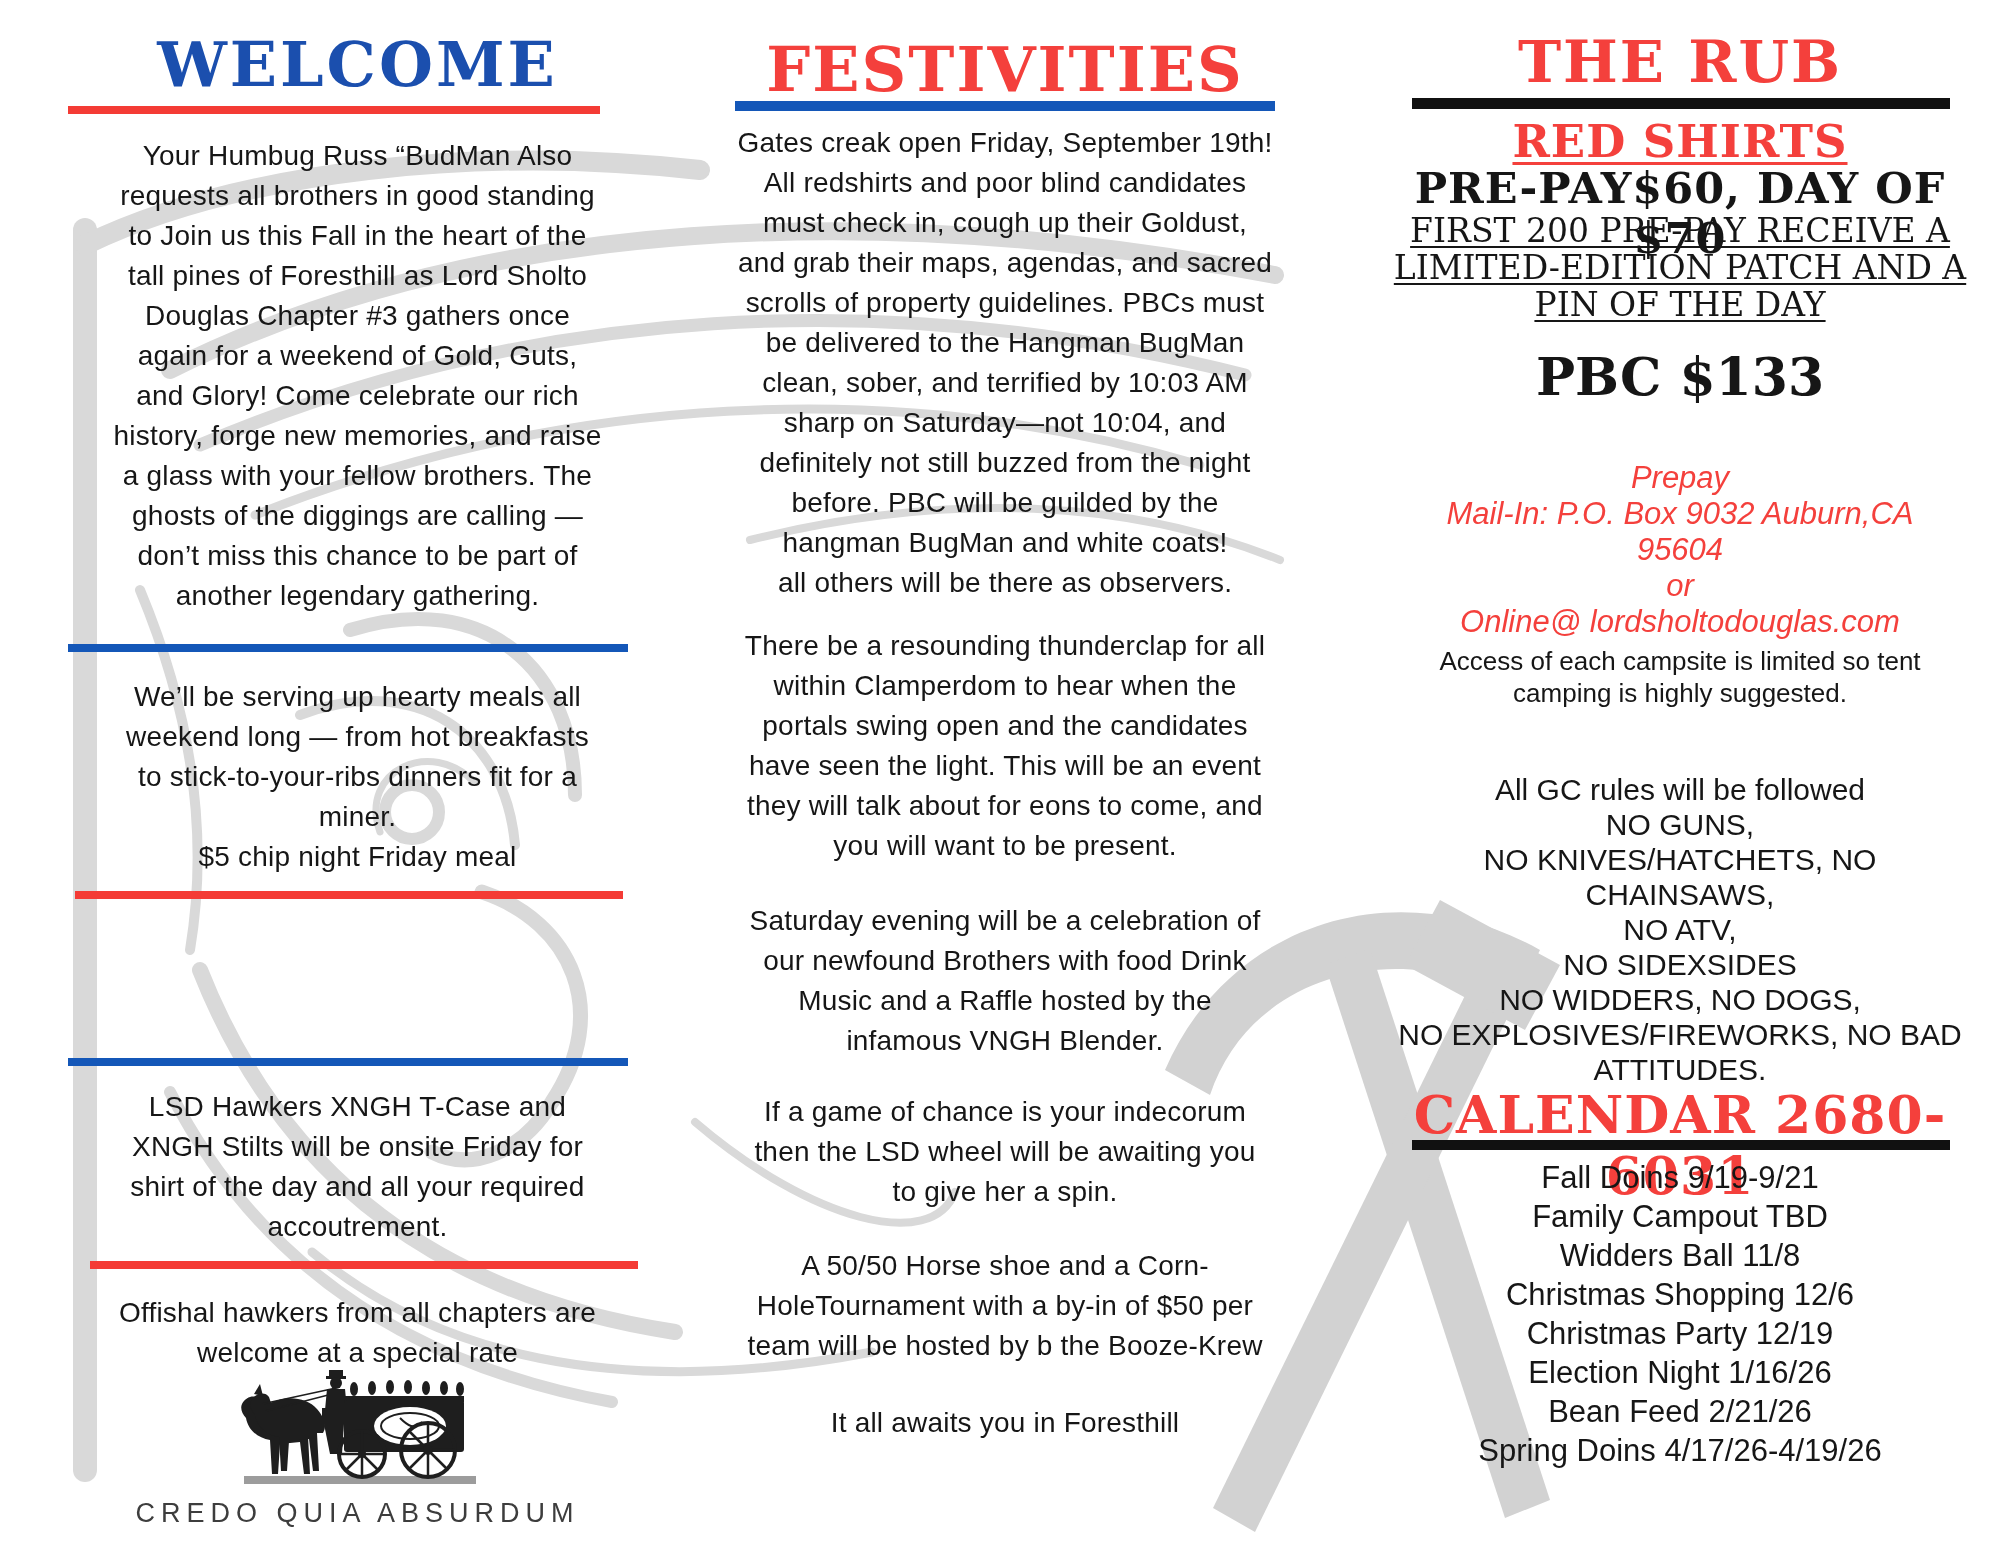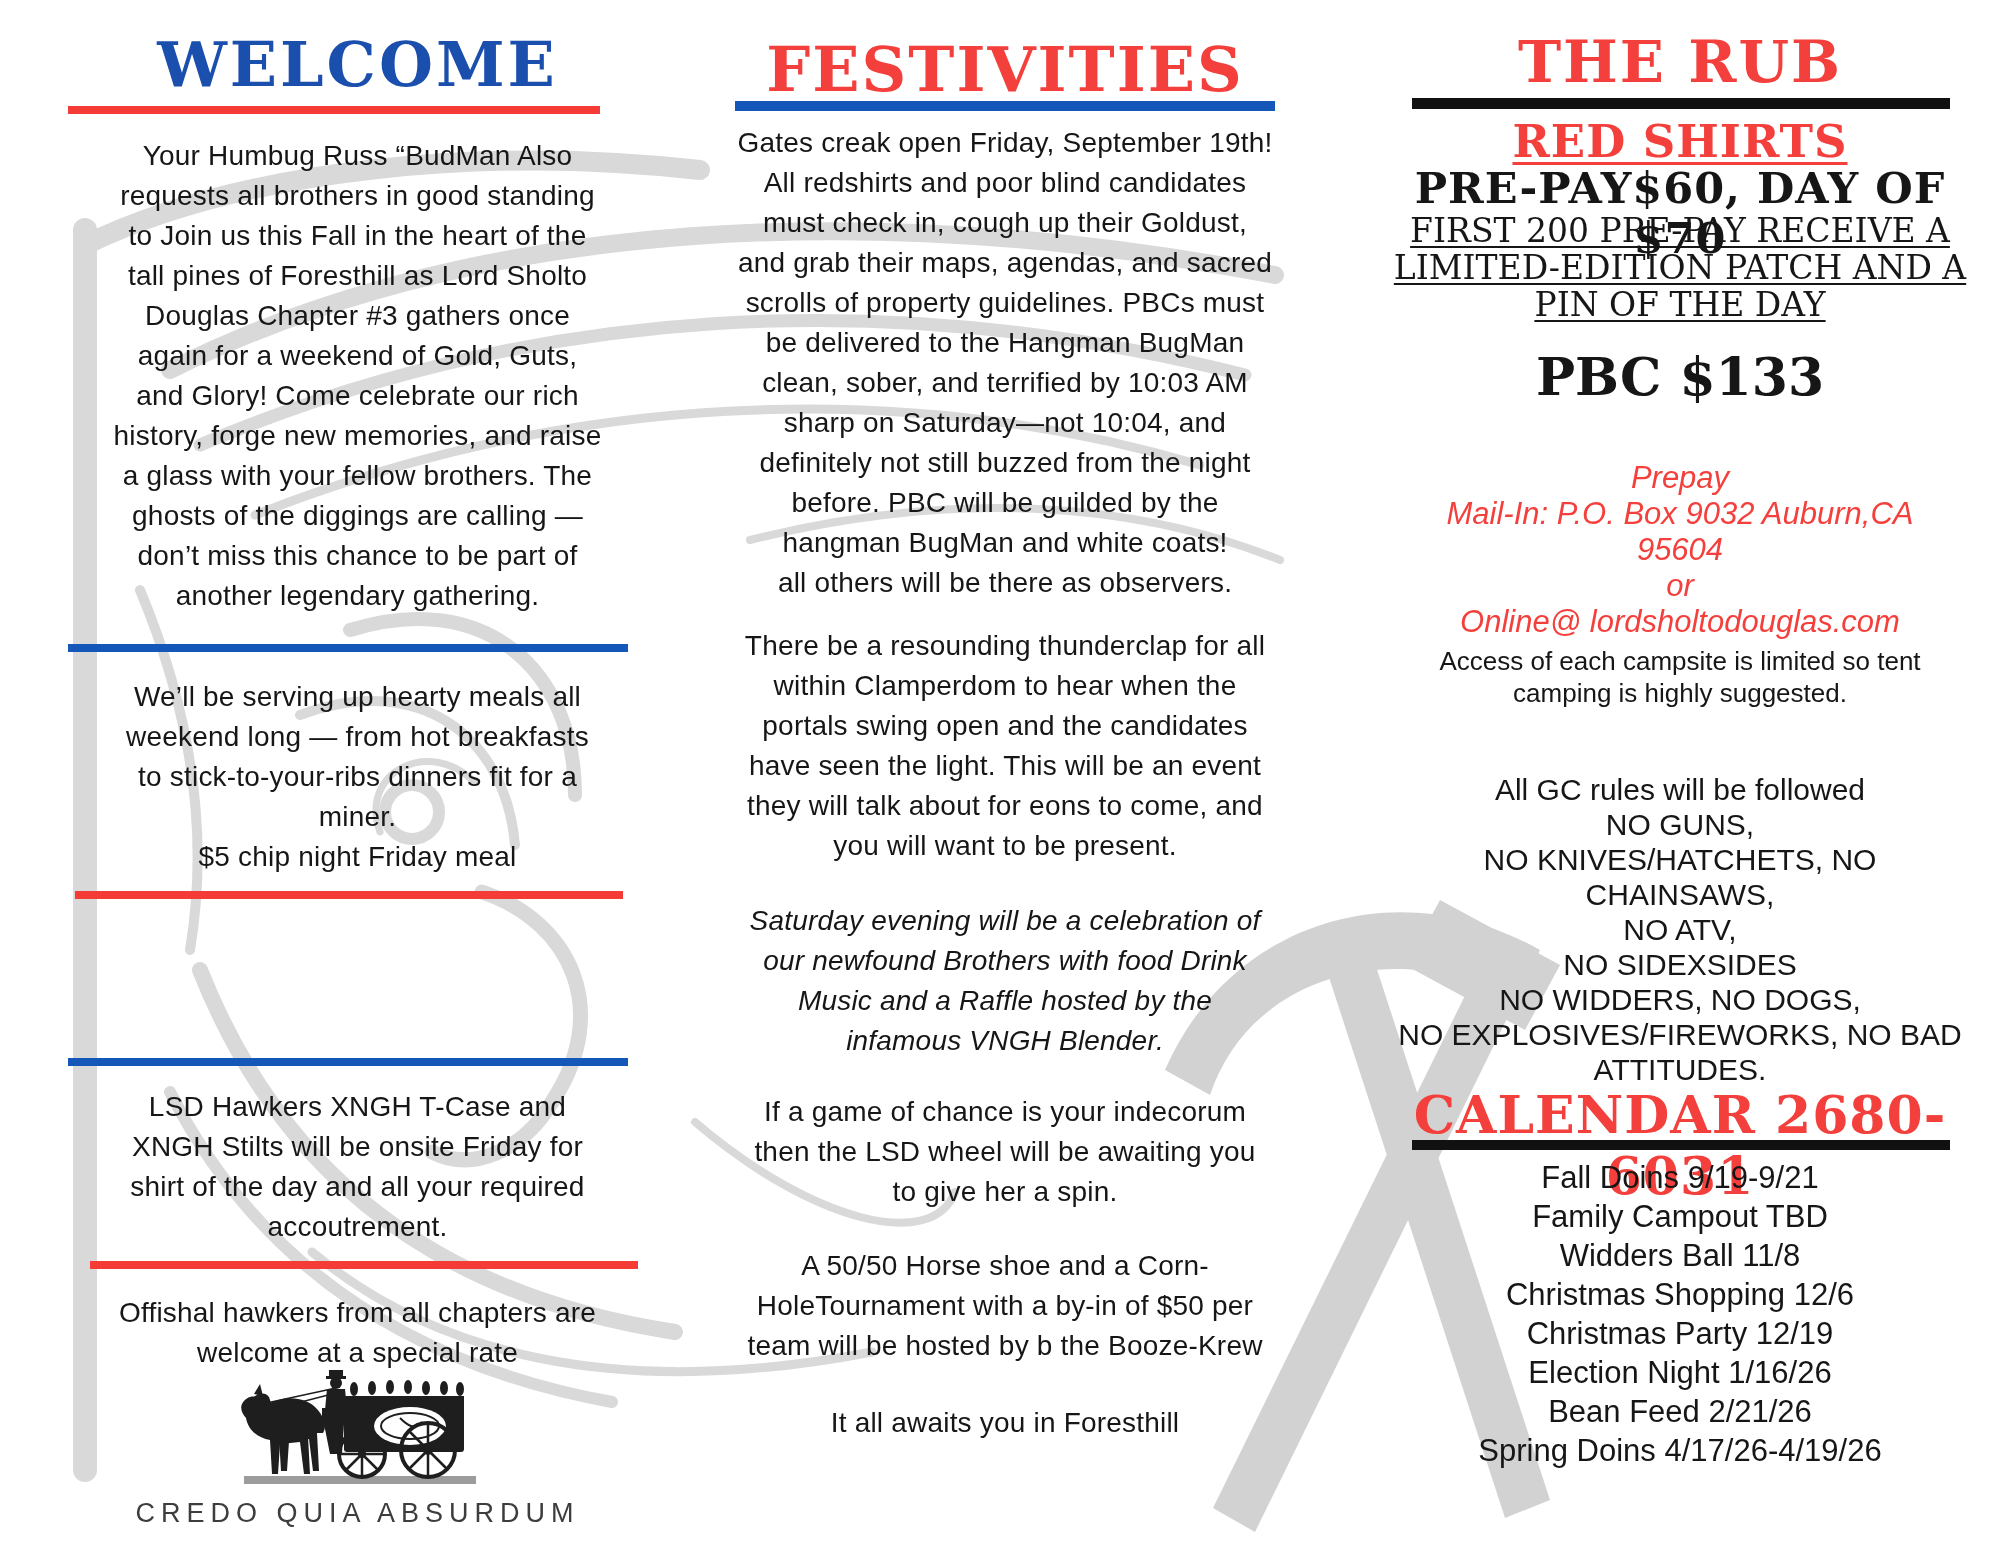--- a/index.html
+++ b/index.html
@@ -151,21 +151,21 @@
 definitely not still buzzed from the night
 before. PBC will be guilded by the
 hangman BugMan and white coats!
 all others will be there as observers.</div>
   <div class="abs pre body-txt" style="top:626px;">There be a resounding thunderclap for all
 within Clamperdom to hear when the
 portals swing open and the candidates
 have seen the light. This will be an event
 they will talk about for eons to come, and
 you will want to be present.</div>
-  <div class="abs pre body-txt" style="top:901px;font-style:italic;">Saturday evening will be a celebration of
+  <div class="abs pre body-txt" style="top:901px;">Saturday evening will be a celebration of
 our newfound Brothers with food Drink
 Music and a Raffle hosted by the
 infamous VNGH Blender.</div>
   <div class="abs pre body-txt" style="top:1092px;">If a game of chance is your indecorum
 then the LSD wheel will be awaiting you
 to give her a spin.</div>
   <div class="abs pre body-txt" style="top:1246px;">A 50/50 Horse shoe and a Corn-
 HoleTournament with a by-in of $50 per
 team will be hosted by b the Booze-Krew</div>
   <div class="abs pre body-txt" style="top:1403px;">It all awaits you in Foresthill</div>

